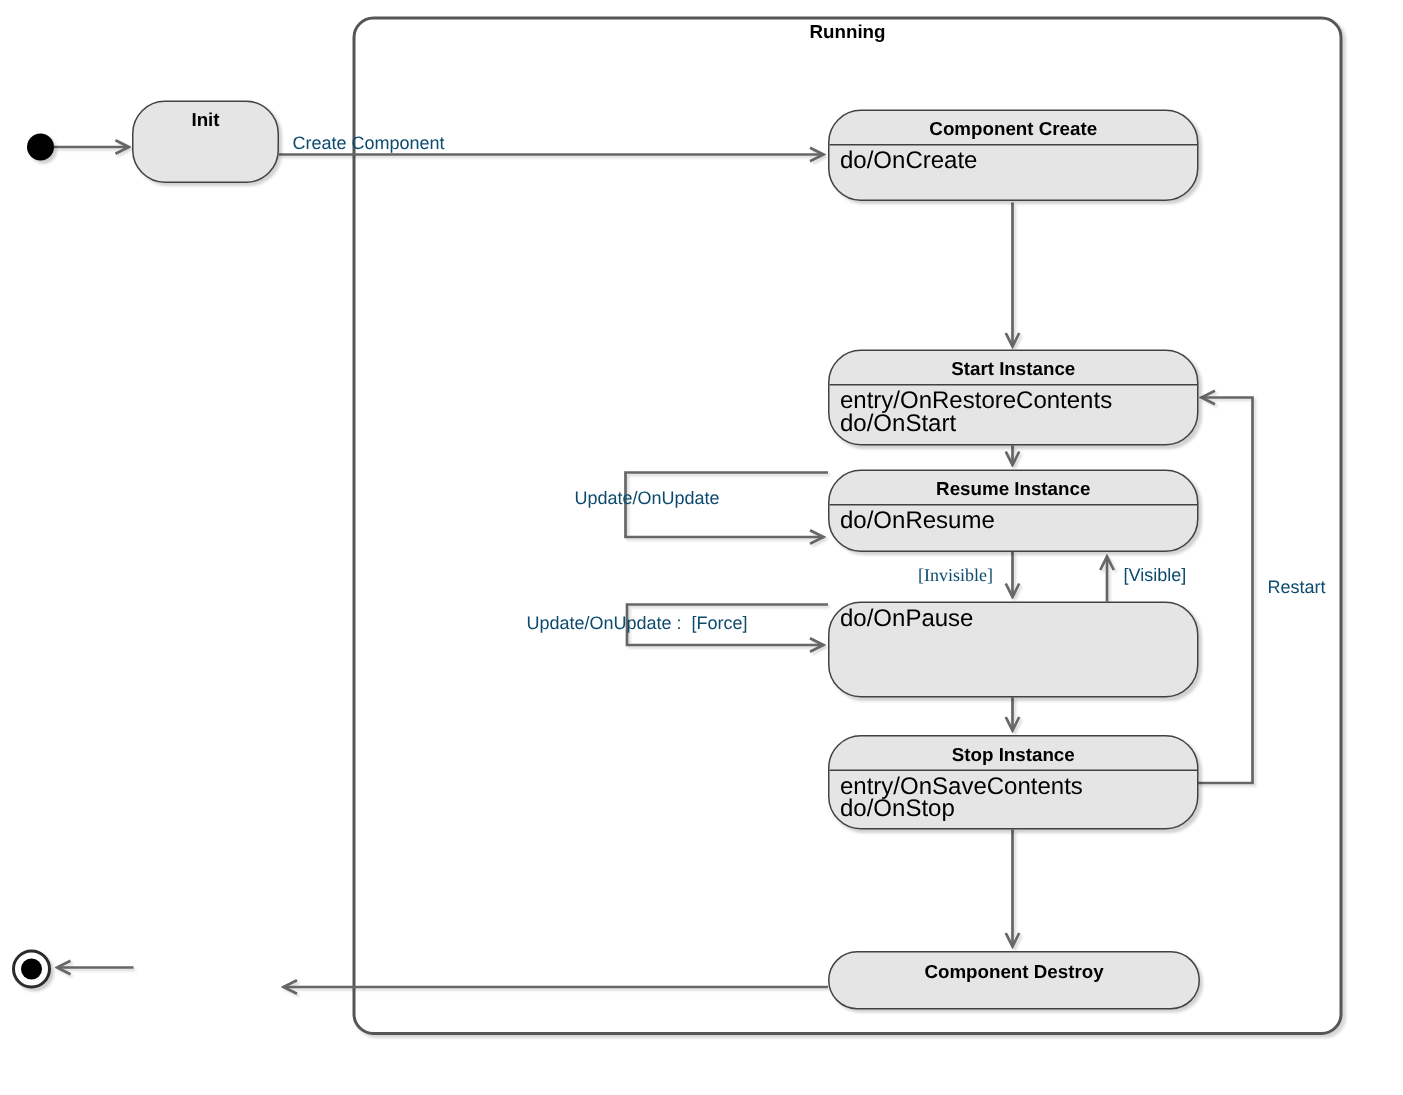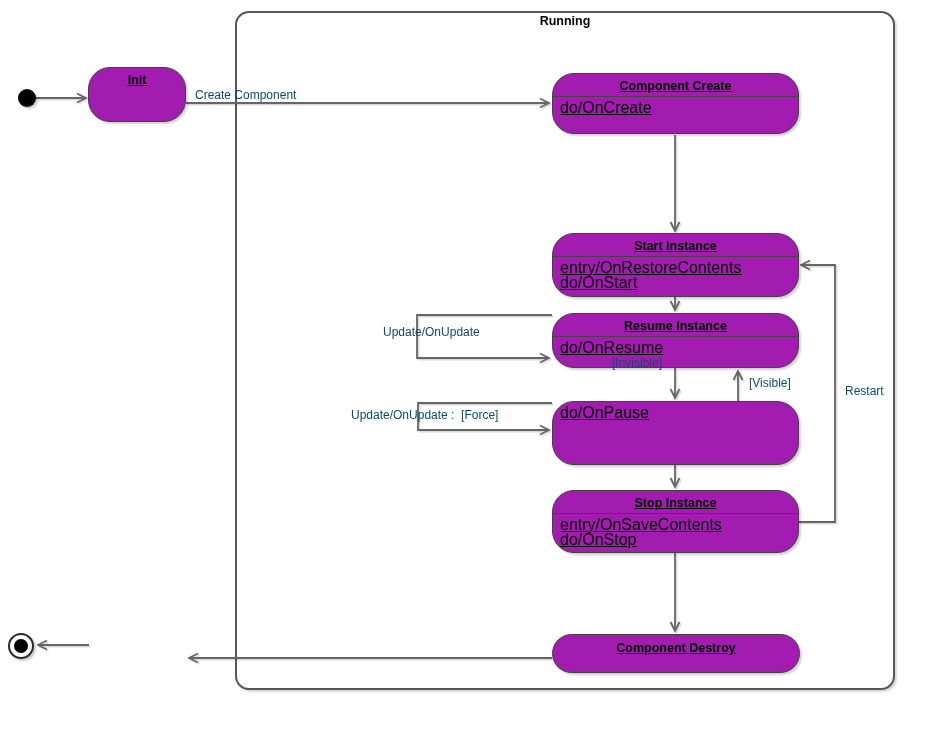--- a/index.html
+++ b/index.html
@@ -11,24 +11,23 @@
   .composite {
     position:absolute; box-sizing:border-box; background:#ffffff;
     border:2px solid #565656; border-radius:14px;
     box-shadow:2px 2px 2px rgba(0,0,0,0.16);
   }
   .composite-title {
     position:absolute; text-align:center; font-weight:bold; font-size:12.5px;
   }
   
   .state {
-    position:absolute; box-sizing:border-box; background:#a21caf;
+    position:absolute; box-sizing:border-box; background:#e5e5e5;
     border:1.5px solid #424242; border-radius:22px;
     box-shadow:2px 2px 2px rgba(0,0,0,0.18);
-    text-decoration:underline;
   }
   .state .title {
     font-weight:bold; font-size:12.5px; text-align:center;
     padding:5px 4px 3px 4px; line-height:14px;
   }
   .state.compartmented .title { border-bottom:1.5px solid #424242; }
   .state .body { font-size:16px; padding:3px 7px 0 7px; line-height:15px; }
   .state.v-center .title { padding-top:7px; }
   
   svg.edges { position:absolute; left:0; top:0; }
@@ -131,18 +130,18 @@
     </div>
   </div>
 
 
   <div class="final-state" style="left:8px; top:633px;">
     <div class="dot"></div>
   </div>
 
   <div class="edge-label" style="left:195px; top:88px;">Create Component</div>
   <div class="edge-label" style="left:383px; top:325px;">Update/OnUpdate</div>
-  <div class="edge-label" style="left:612px; top:356px;">[Invisible]</div>
+  <div class="edge-label" style="left:612px; top:376px;font-family:Liberation Serif, serif;">[Invisible]</div>
   <div class="edge-label" style="left:749px; top:376px;">[Visible]</div>
   <div class="edge-label" style="left:351px; top:408px;">Update/OnUpdate :  [Force]</div>
   <div class="edge-label" style="left:845px; top:384px;">Restart</div>
 
 </div>
 
 </body></html>

